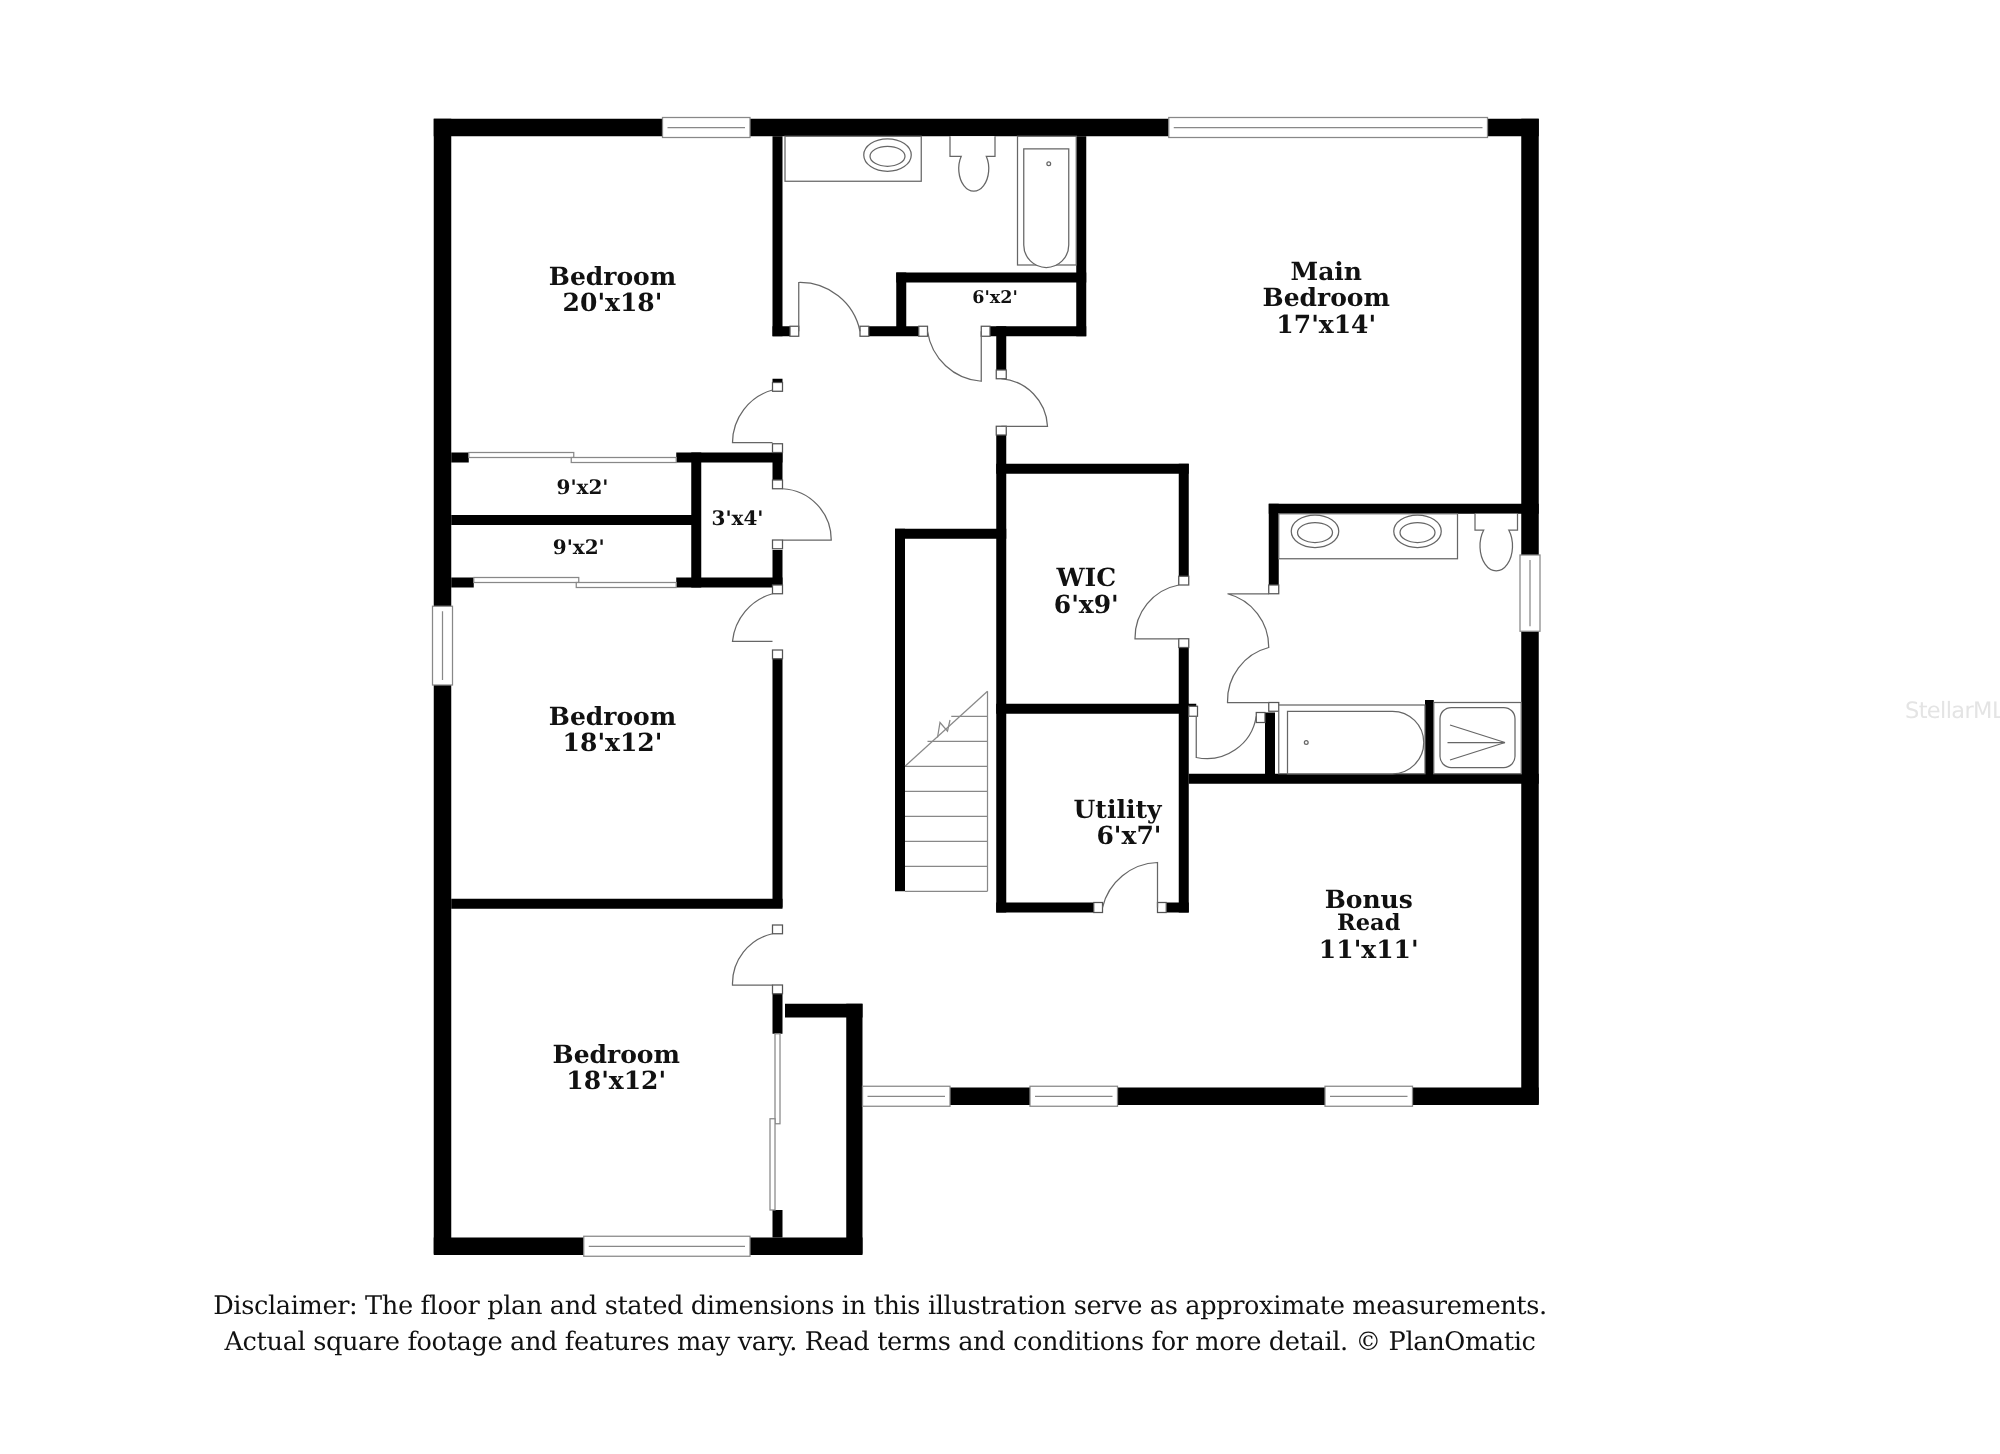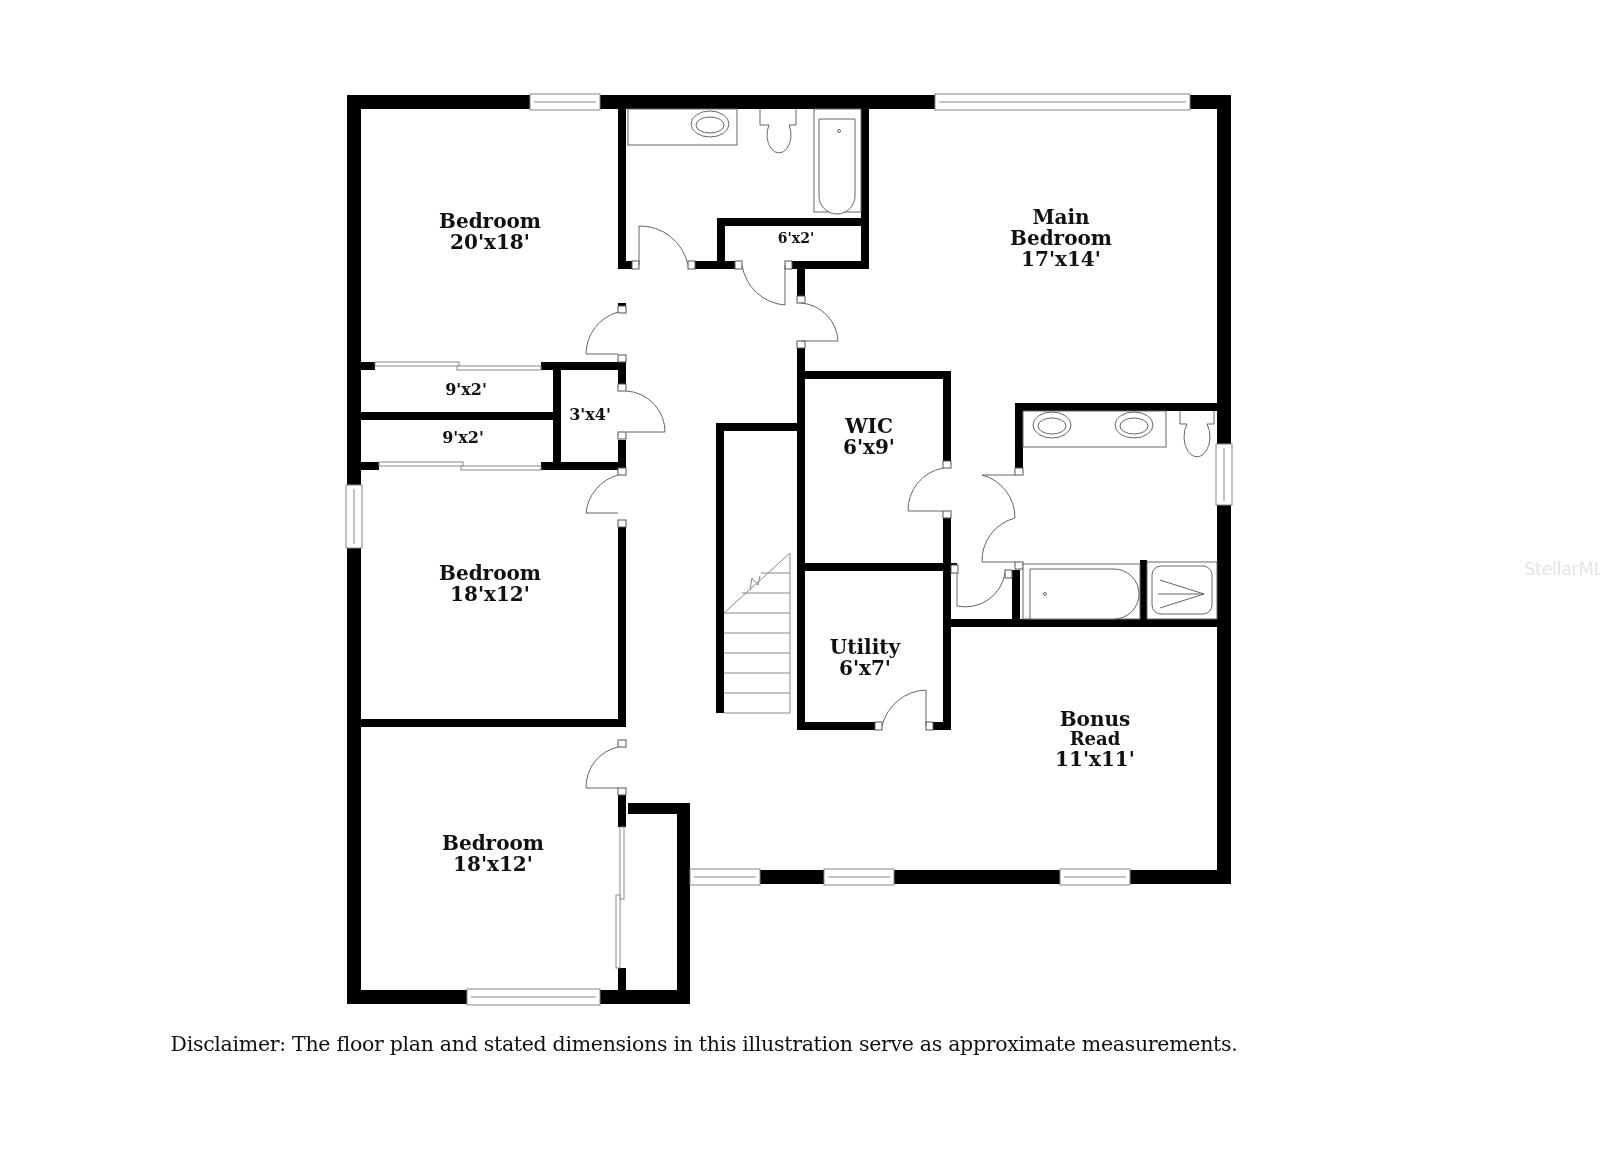--- a/index.html
+++ b/index.html
@@ -218,31 +218,32 @@
   <span class="dim">18'x12'</span>
 </div>
 <div class="room-label small" style="left:796px; top:231px;">
   <span class="dim" style="font-size:14px;">6'x2'</span>
 </div>
 <div class="room-label" style="left:1061px; top:207px;">
   <span class="nm">Main</span>
   <span class="nm">Bedroom</span>
   <span class="dim">17'x14'</span>
 </div>
-<div class="room-label" style="left:869px; top:416px;">
+<div class="room-label" style="left:869px; top:452px;">
   <span class="nm">WIC</span>
   <span class="dim">6'x9'</span>
 </div>
-<div class="room-label" style="left:865px; top:637px;">
+<div class="room-label" style="left:894px; top:637px;text-align:right;">
   <span class="nm">Utility</span>
   <span class="dim">6'x7'</span>
 </div>
 <div class="room-label" style="left:1095px; top:709px;text-align:center;">
   <span class="nm">Bonus</span>
   <span class="nm2">Read</span>
   <span class="dim">11'x11'</span>
 </div>
 
 <div class="watermark">StellarMLS</div>
 
 <div class="disclaimer">
   <div>Disclaimer: The floor plan and stated dimensions in this illustration serve as approximate measurements.</div>
+  <div>Actual square footage and features may vary. Read terms and conditions for more detail. © PlanOmatic</div>
 </div>
 
 </body></html>

